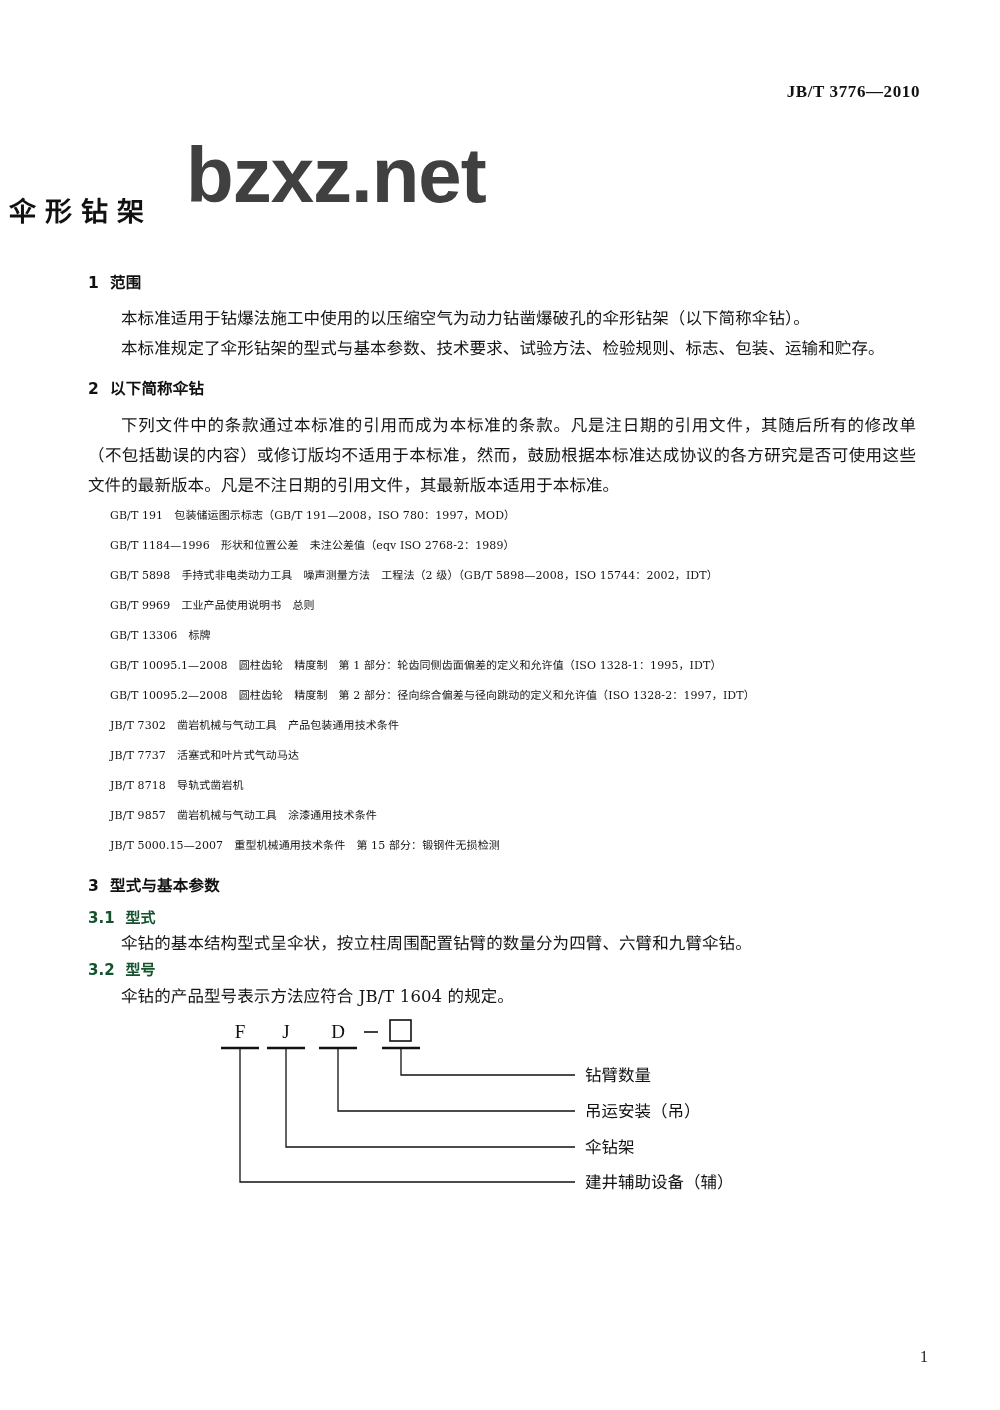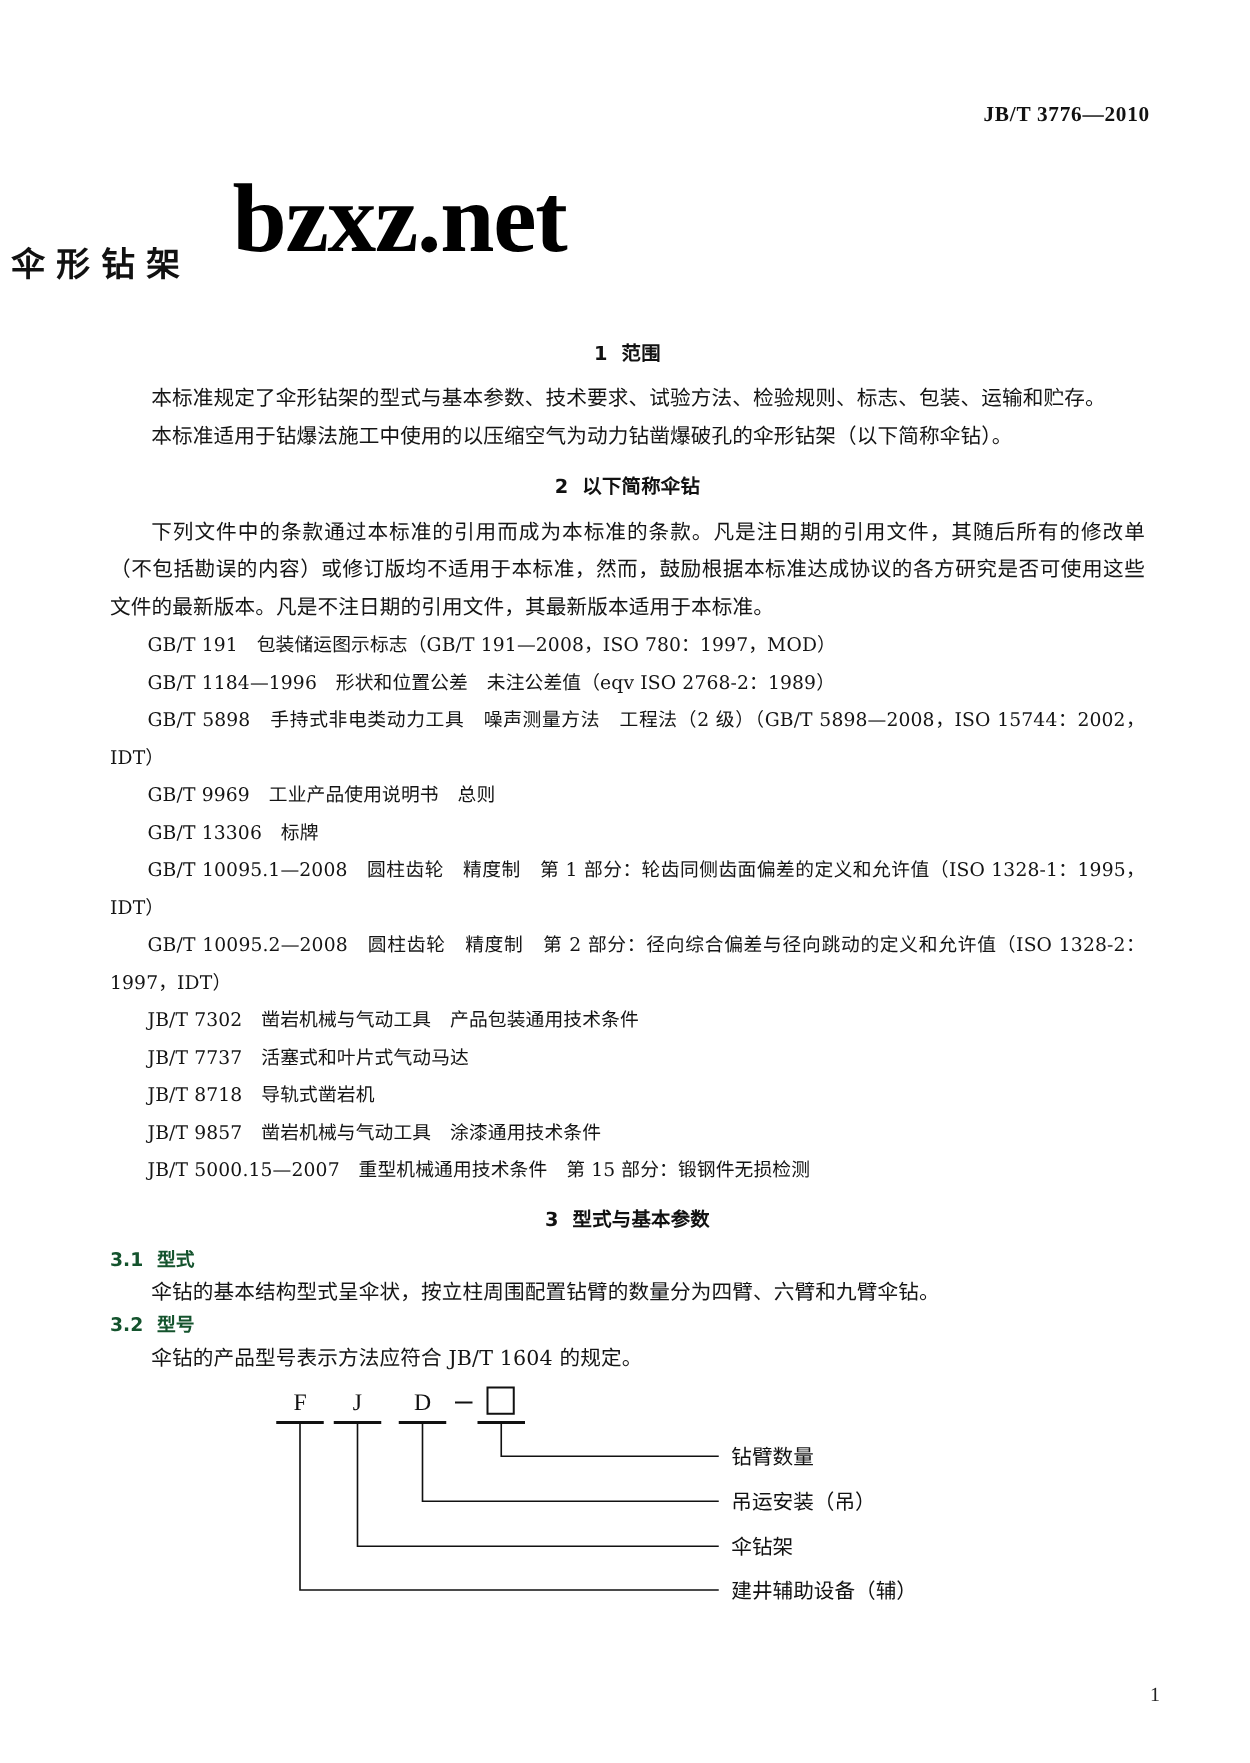--- a/index.html
+++ b/index.html
@@ -34,25 +34,25 @@
     letter-spacing: 0.6px;
     color: #111;
     white-space: nowrap;
   }
 
   
   .watermark {
     position: absolute;
     top: 136px;
     left: 186px;
-    font-family: Liberation Serif, serif;
+    font-family: Liberation Sans, sans-serif;
     font-size: 78px;
     font-weight: 700;
     letter-spacing: -1px;
-    color: #000000;
+    color: #404040;
     user-select: none;
     pointer-events: none;
     line-height: 1;
   }
 
   
   .doc-title {
     position: absolute;
     top: 190px;
     left: 0;
@@ -74,21 +74,20 @@
   }
 
   h2.sec {
     margin: 0;
     font-family: "DejaVu Sans", "Liberation Sans", sans-serif;
     font-size: 15.5px;
     font-weight: 700;
     color: #111;
     letter-spacing: 0.2px;
     line-height: 1.5;
-    text-align: center;
   }
   h2.sec .num { margin-right: 11px; }
 
   h3.subsec {
     margin: 0;
     font-family: "DejaVu Sans", "Liberation Sans", sans-serif;
     font-size: 15px;
     font-weight: 700;
     color: #14532d;
     line-height: 1.5;
@@ -108,21 +107,21 @@
   .gap-sm { height: 9px; }
   .gap-md { height: 14px; }
 
   
   ul.reflist {
     margin: 0;
     padding: 0;
     list-style: none;
   }
   ul.reflist li {
-    font-size: 15px;
+    font-size: 11px;
     line-height: 30px;
     text-indent: 2em;
     text-align: justify;
     color: #141414;
     letter-spacing: 0.1px;
     
   }
 
   
   .model-diagram {
@@ -163,22 +162,22 @@
   <div class="watermark">bzxz.net</div>
 
   <div class="doc-title">伞形钻架</div>
 
   <div class="content">
 
     <h2 class="sec">
       <span class="num">1</span><span>范围</span>
     </h2>
     <div class="gap-sm"></div>
+    <p class="para">本标准适用于钻爆法施工中使用的以压缩空气为动力钻凿爆破孔的伞形钻架（以下简称伞钻）。</p>
     <p class="para">本标准规定了伞形钻架的型式与基本参数、技术要求、试验方法、检验规则、标志、包装、运输和贮存。</p>
-    <p class="para">本标准适用于钻爆法施工中使用的以压缩空气为动力钻凿爆破孔的伞形钻架（以下简称伞钻）。</p>
 
     <div class="gap-md"></div>
 
     <h2 class="sec">
       <span class="num">2</span><span>以下简称伞钻</span>
     </h2>
     <div class="gap-sm"></div>
     <p class="para">下列文件中的条款通过本标准的引用而成为本标准的条款。凡是注日期的引用文件，其随后所有的修改单（不包括勘误的内容）或修订版均不适用于本标准，然而，鼓励根据本标准达成协议的各方研究是否可使用这些文件的最新版本。凡是不注日期的引用文件，其最新版本适用于本标准。</p>
 
     <ul class="reflist">

